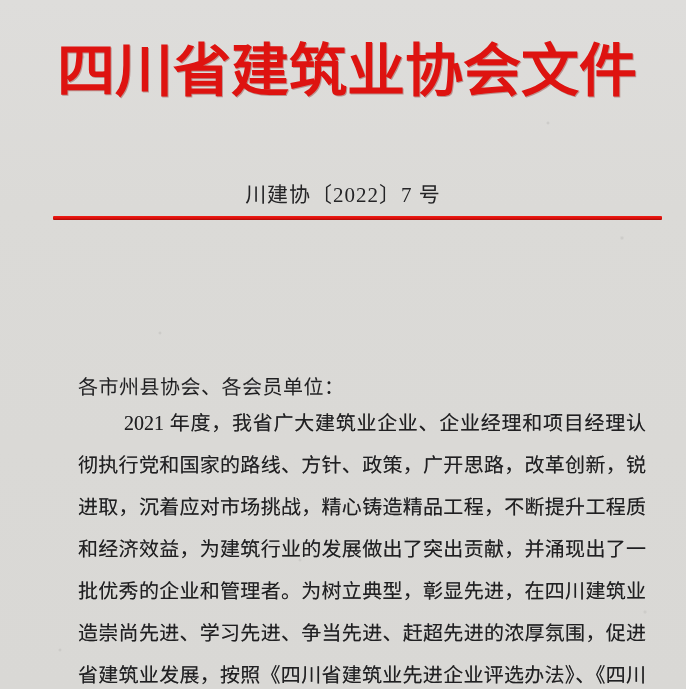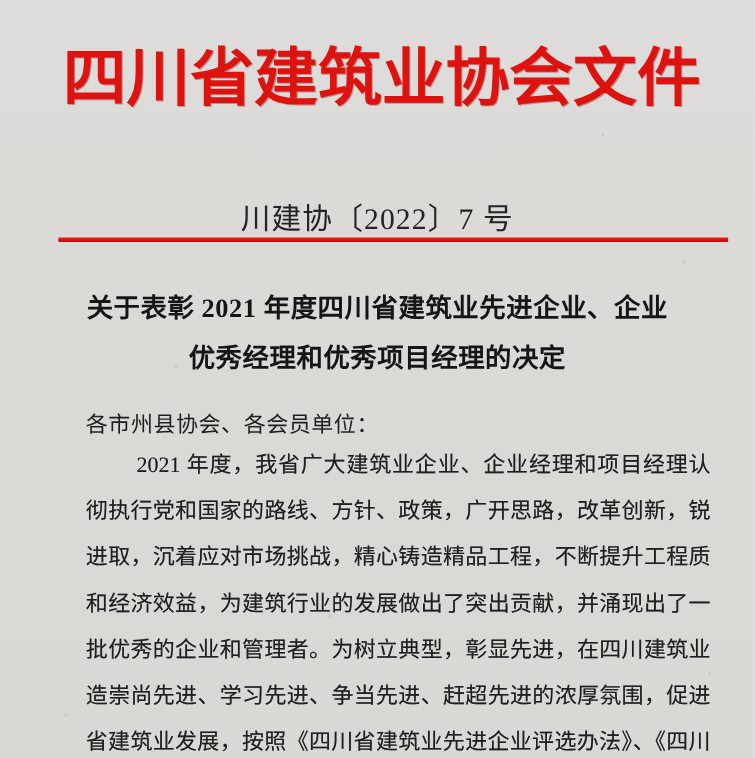--- a/index.html
+++ b/index.html
@@ -43,21 +43,21 @@
     text-shadow: 1px 1px 0 rgba(120, 12, 6, 0.35);
     white-space: nowrap;
   }
 
   .doc-number {
     position: absolute;
     top: 183px;
     left: 0;
     width: 100%;
     text-align: center;
-    font-size: 27px;
+    font-size: 21px;
     line-height: 1.2;
     color: #242426;
     letter-spacing: 1px;
   }
 
   .red-rule {
     position: absolute;
     top: 216px;
     left: 53px;
     width: 609px;
@@ -119,24 +119,20 @@
 <body>
 
 <div class="page">
 
   <div class="org-title">四川省建筑业协会文件</div>
 
   <div class="doc-number">川建协〔2022〕7 号</div>
 
   <div class="red-rule"></div>
 
-  <h1 class="doc-title">
-    <span class="title-line">关于表彰 2021 年度四川省建筑业先进企业、企业</span>
-    <span class="title-line">优秀经理和优秀项目经理的决定</span>
-  </h1>
 
   <div class="salutation">各市州县协会、各会员单位：</div>
 
   <div class="body-text">
     <div class="body-line indent">2021 年度，我省广大建筑业企业、企业经理和项目经理认真贯</div>
     <div class="body-line">彻执行党和国家的路线、方针、政策，广开思路，改革创新，锐意</div>
     <div class="body-line">进取，沉着应对市场挑战，精心铸造精品工程，不断提升工程质量</div>
     <div class="body-line">和经济效益，为建筑行业的发展做出了突出贡献，并涌现出了一大</div>
     <div class="body-line">批优秀的企业和管理者。为树立典型，彰显先进，在四川建筑业营</div>
     <div class="body-line">造崇尚先进、学习先进、争当先进、赶超先进的浓厚氛围，促进我</div>

